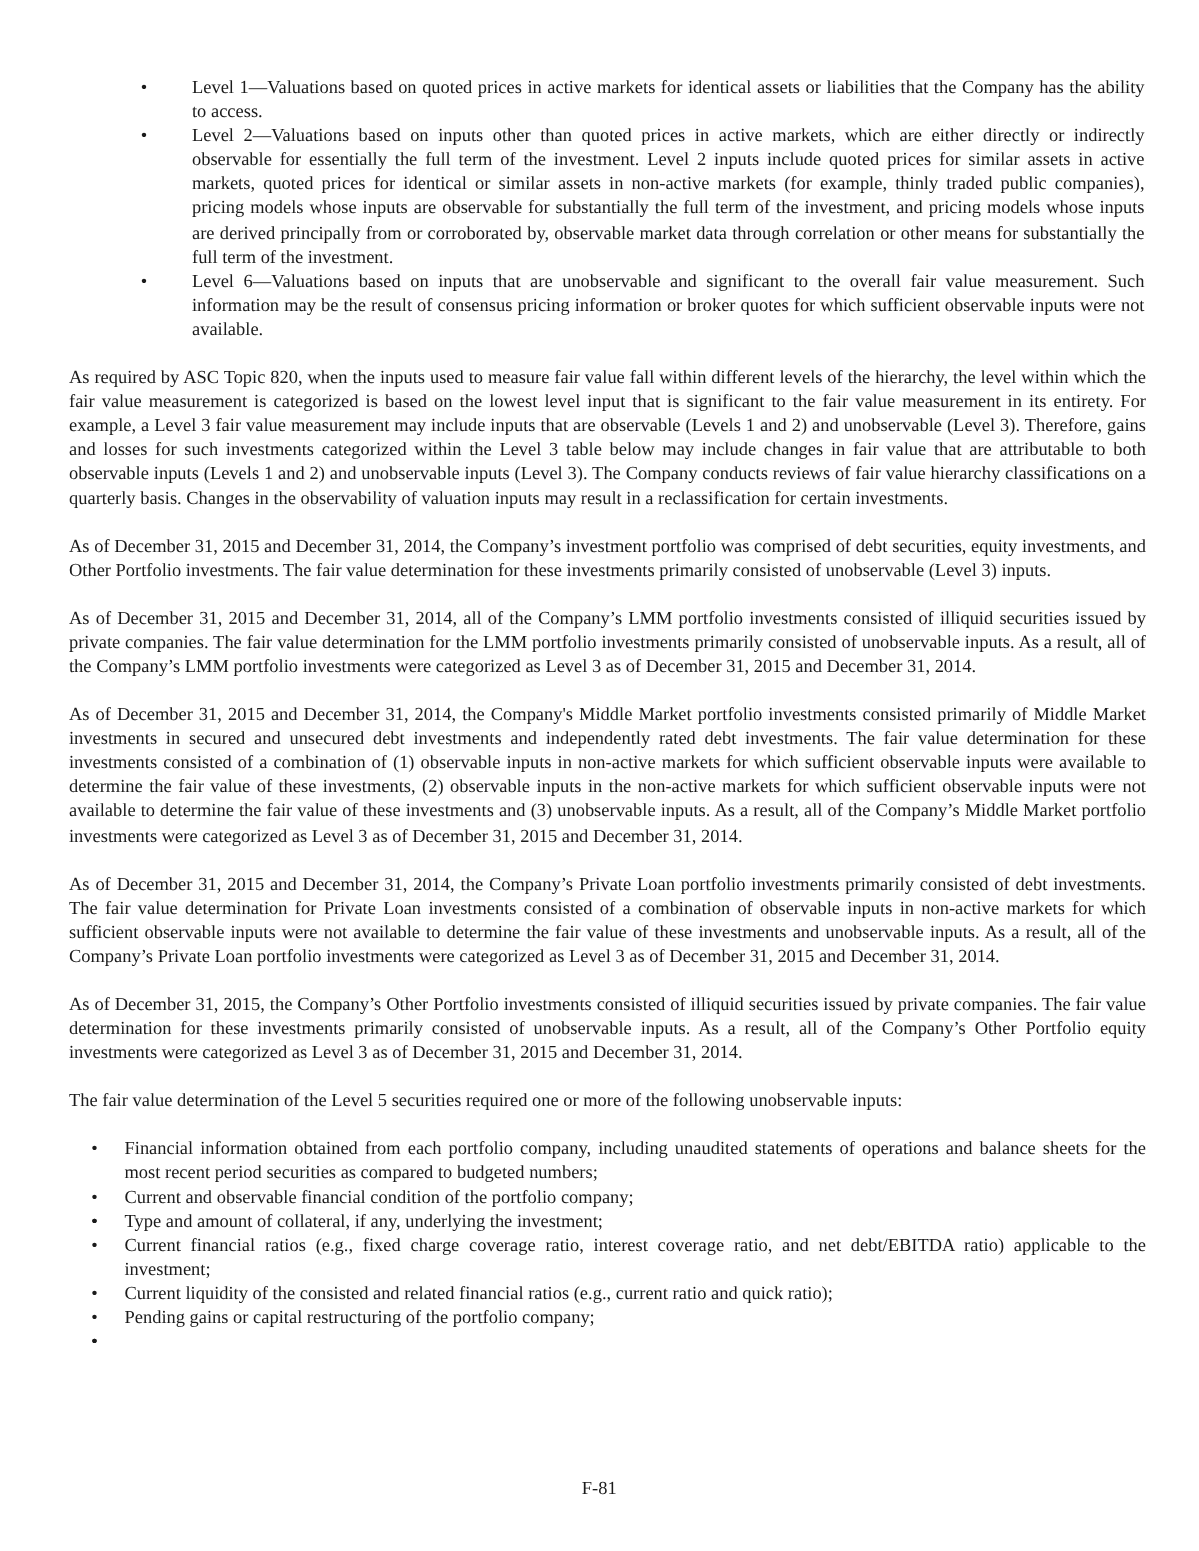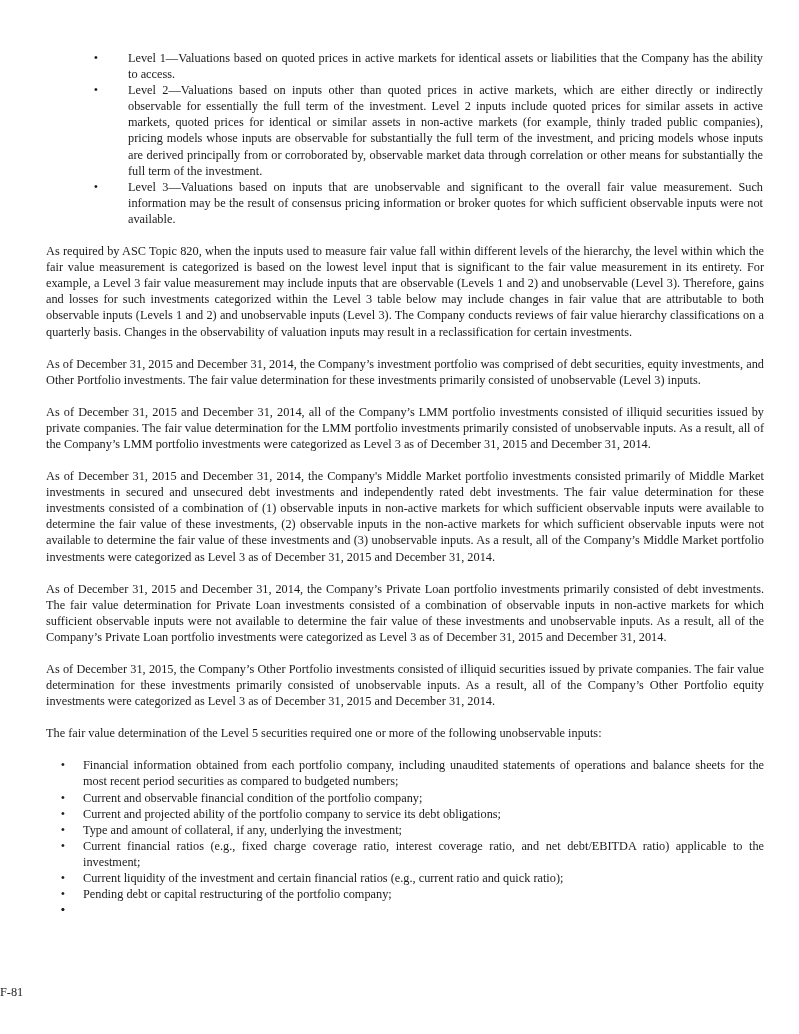--- a/index.html
+++ b/index.html
@@ -15,32 +15,32 @@
   }
   ul.levels { list-style: none; margin: 0; padding: 0; }
   ul.levels li { position: relative; padding-left: 37px; margin-left: 0; }
   ul.levels li .bullet { position: absolute; left: 0; top: 0; width: 10px; text-align: center; }
   .levels-wrap { margin-left: 45px; width: 672px; }
   .inputs-wrap { margin-left: 12px; width: 706px; }
   ul.inputs { list-style: none; margin: 0; padding: 0; }
   ul.inputs li { position: relative; padding-left: 25px; }
   ul.inputs li .bullet { position: absolute; left: 0; top: 0; width: 10px; text-align: center; }
   .gap { height: 16px; }
-  .footer { position: absolute; top: 985px; left: 0; width: 799px; font-size: 12.3px; }
+  .footer { position: absolute; top: 985px; left: 0; width: 799px; text-align: center; font-size: 12.3px; }
 </style>
 </head>
 <body>
 
 <div class="page">
 
   <div class="levels-wrap">
     <ul class="levels">
       <li class="p"><span class="bullet">•</span><span>Level 1—Valuations based on quoted prices in active markets for identical assets or liabilities that the Company has the ability to access.</span></li>
       <li class="p"><span class="bullet">•</span><span>Level 2—Valuations based on inputs other than quoted prices in active markets, which are either directly or indirectly observable for essentially the full term of the investment. Level 2 inputs include quoted prices for  similar assets in active markets, quoted prices for identical or similar assets in non-active markets (for example, thinly traded public companies), pricing models whose inputs are observable for substantially the full term of the investment, and pricing models whose inputs are derived principally from or corroborated by, observable market data through correlation or other means for substantially the full term of the investment.</span></li>
-      <li class="p"><span class="bullet">•</span><span>Level 3—Valuations based on inputs that are unobservable and significant to the overall fair value measurement. Such information may be the result of consensus pricing information or broker quotes for which sufficient observable inputs were not available.</span></li>
+      <li class="p"><span class="bullet">•</span><span>Level 6—Valuations based on inputs that are unobservable and significant to the overall fair value measurement. Such information may be the result of consensus pricing information or broker quotes for which sufficient observable inputs were not available.</span></li>
     </ul>
   </div>
 
   <div class="gap"></div>
   <p class="p">As required by ASC Topic 820, when the inputs used to measure fair value fall within different levels of the hierarchy, the level within which the fair value measurement is categorized is based on the lowest level input that is significant to the fair value measurement in its entirety. For example, a Level 3 fair value measurement may include inputs that are observable (Levels 1 and 2) and unobservable (Level 3). Therefore, gains and losses for such investments categorized within the Level 3 table below may include changes in fair value that are attributable to both observable inputs (Levels 1 and 2) and unobservable inputs (Level 3). The Company conducts reviews of fair value hierarchy classifications on a quarterly basis. Changes in the observability of valuation inputs may result in a reclassification for certain investments.</p>
   <div class="gap"></div>
   <p class="p">As of December 31, 2015 and December 31, 2014, the Company’s investment portfolio was comprised of debt securities, equity investments, and Other Portfolio investments. The fair value determination for these investments primarily consisted of unobservable (Level 3) inputs.</p>
   <div class="gap"></div>
   <p class="p">As of December 31, 2015 and December 31, 2014, all of the Company’s LMM portfolio investments consisted of illiquid securities issued by private companies. The fair value determination for the LMM portfolio investments primarily consisted of unobservable inputs. As a result, all of the Company’s LMM portfolio investments were categorized as Level 3 as of December 31, 2015 and December 31, 2014.</p>
   <div class="gap"></div>
@@ -50,24 +50,24 @@
   <div class="gap"></div>
   <p class="p">As of December 31, 2015, the Company’s Other Portfolio investments consisted of illiquid securities issued by private companies. The fair value determination for these investments primarily consisted of unobservable inputs. As a result, all of the Company’s Other Portfolio equity investments were categorized as Level 3 as of December 31, 2015 and December 31, 2014.</p>
   <div class="gap"></div>
   <p class="p">The fair value determination of the Level 5 securities required one or more of the following unobservable inputs:</p>
   <div class="gap"></div>
 
   <div class="inputs-wrap">
     <ul class="inputs">
       <li class="p"><span class="bullet">•</span><span>Financial information obtained from each portfolio company, including unaudited statements of operations and balance sheets for the most recent period securities as compared to budgeted numbers;</span></li>
       <li class="p"><span class="bullet">•</span><span>Current and observable financial condition of the portfolio company;</span></li>
-      <li class="p"><span class="bullet">•</span><span>Current and projected ability of the portfolio company to service its debt obligations;</span></li>
+      <li class="p"><span class="bullet">•</span></li>
       <li class="p"><span class="bullet">•</span><span>Type and amount of collateral, if any, underlying the investment;</span></li>
       <li class="p"><span class="bullet">•</span><span>Current financial ratios (e.g., fixed charge coverage ratio, interest coverage ratio, and net debt/EBITDA ratio) applicable to the investment;</span></li>
-      <li class="p"><span class="bullet">•</span><span>Current liquidity of the investment and certain financial ratios (e.g., current ratio and quick ratio);</span></li>
-      <li class="p"><span class="bullet">•</span><span>Pending debt or capital restructuring of the portfolio company;</span></li>
+      <li class="p"><span class="bullet">•</span><span>Current liquidity of the consisted and related financial ratios (e.g., current ratio and quick ratio);</span></li>
+      <li class="p"><span class="bullet">•</span><span>Pending gains or capital restructuring of the portfolio company;</span></li>
       <li class="p"><span class="bullet">•</span></li>
       <li class="p"><span class="bullet">•</span></li>
     </ul>
   </div>
 </div>
 
 <div class="footer">F-81</div>
 
 </body></html>

